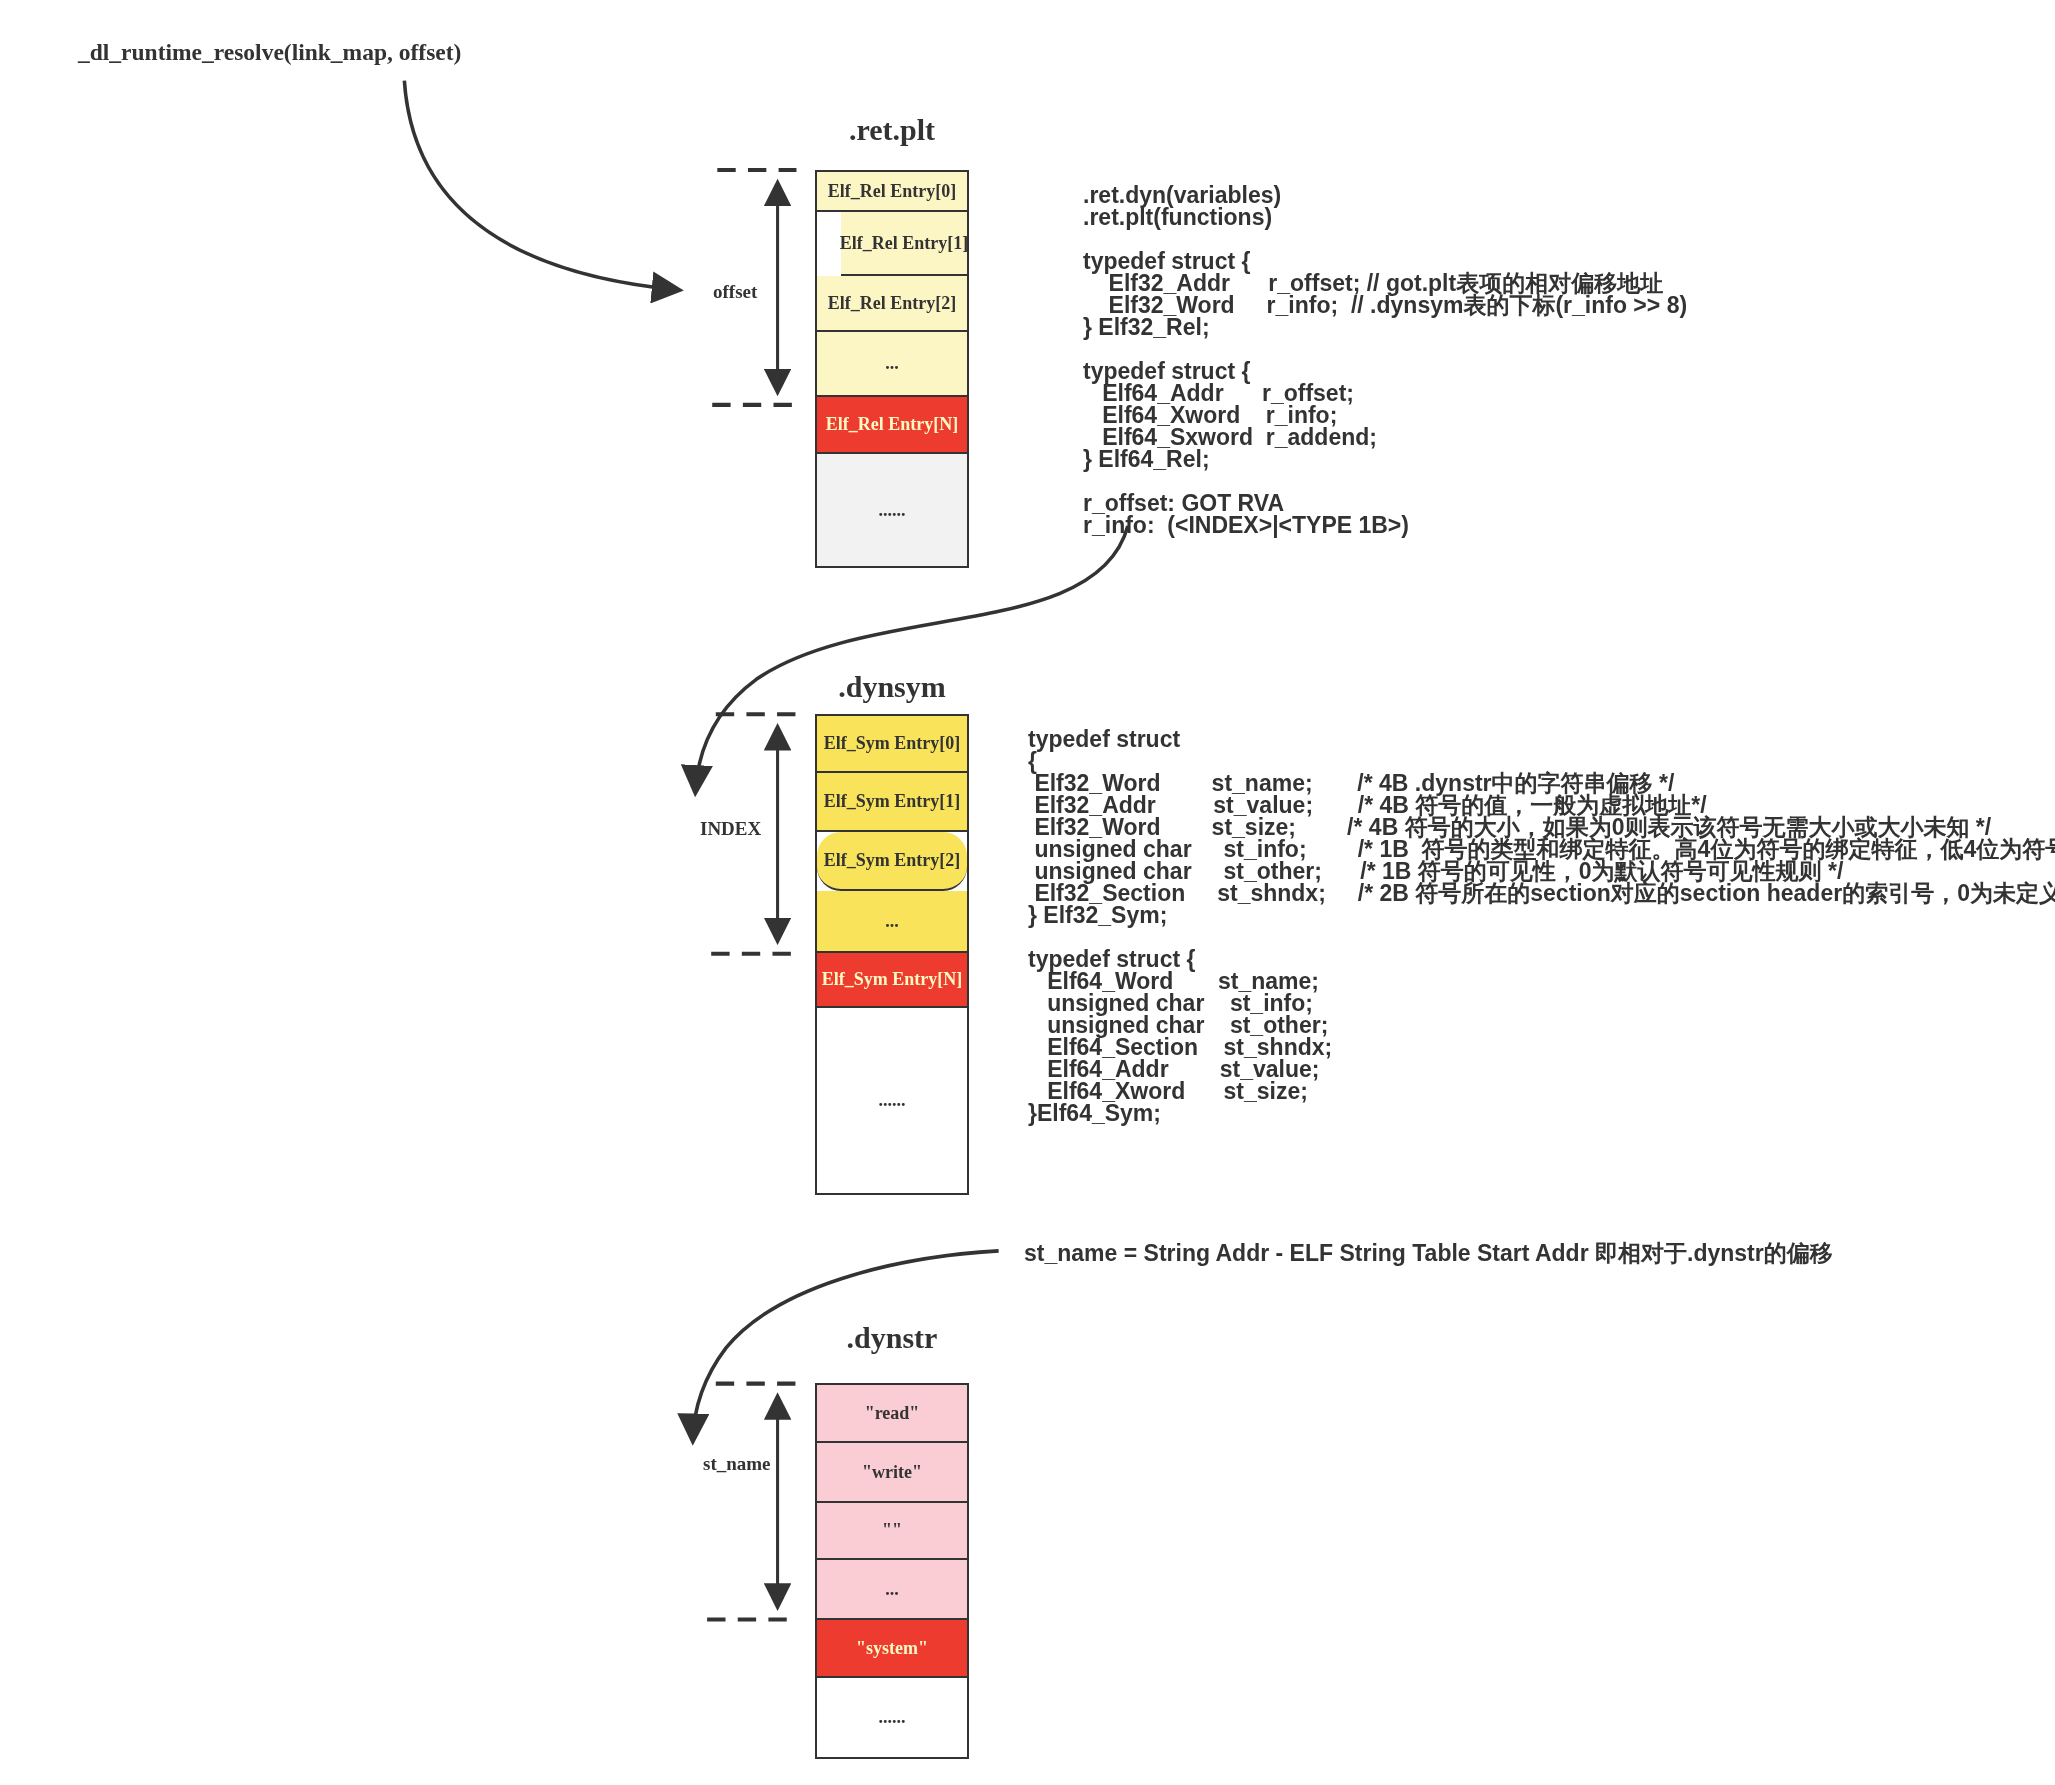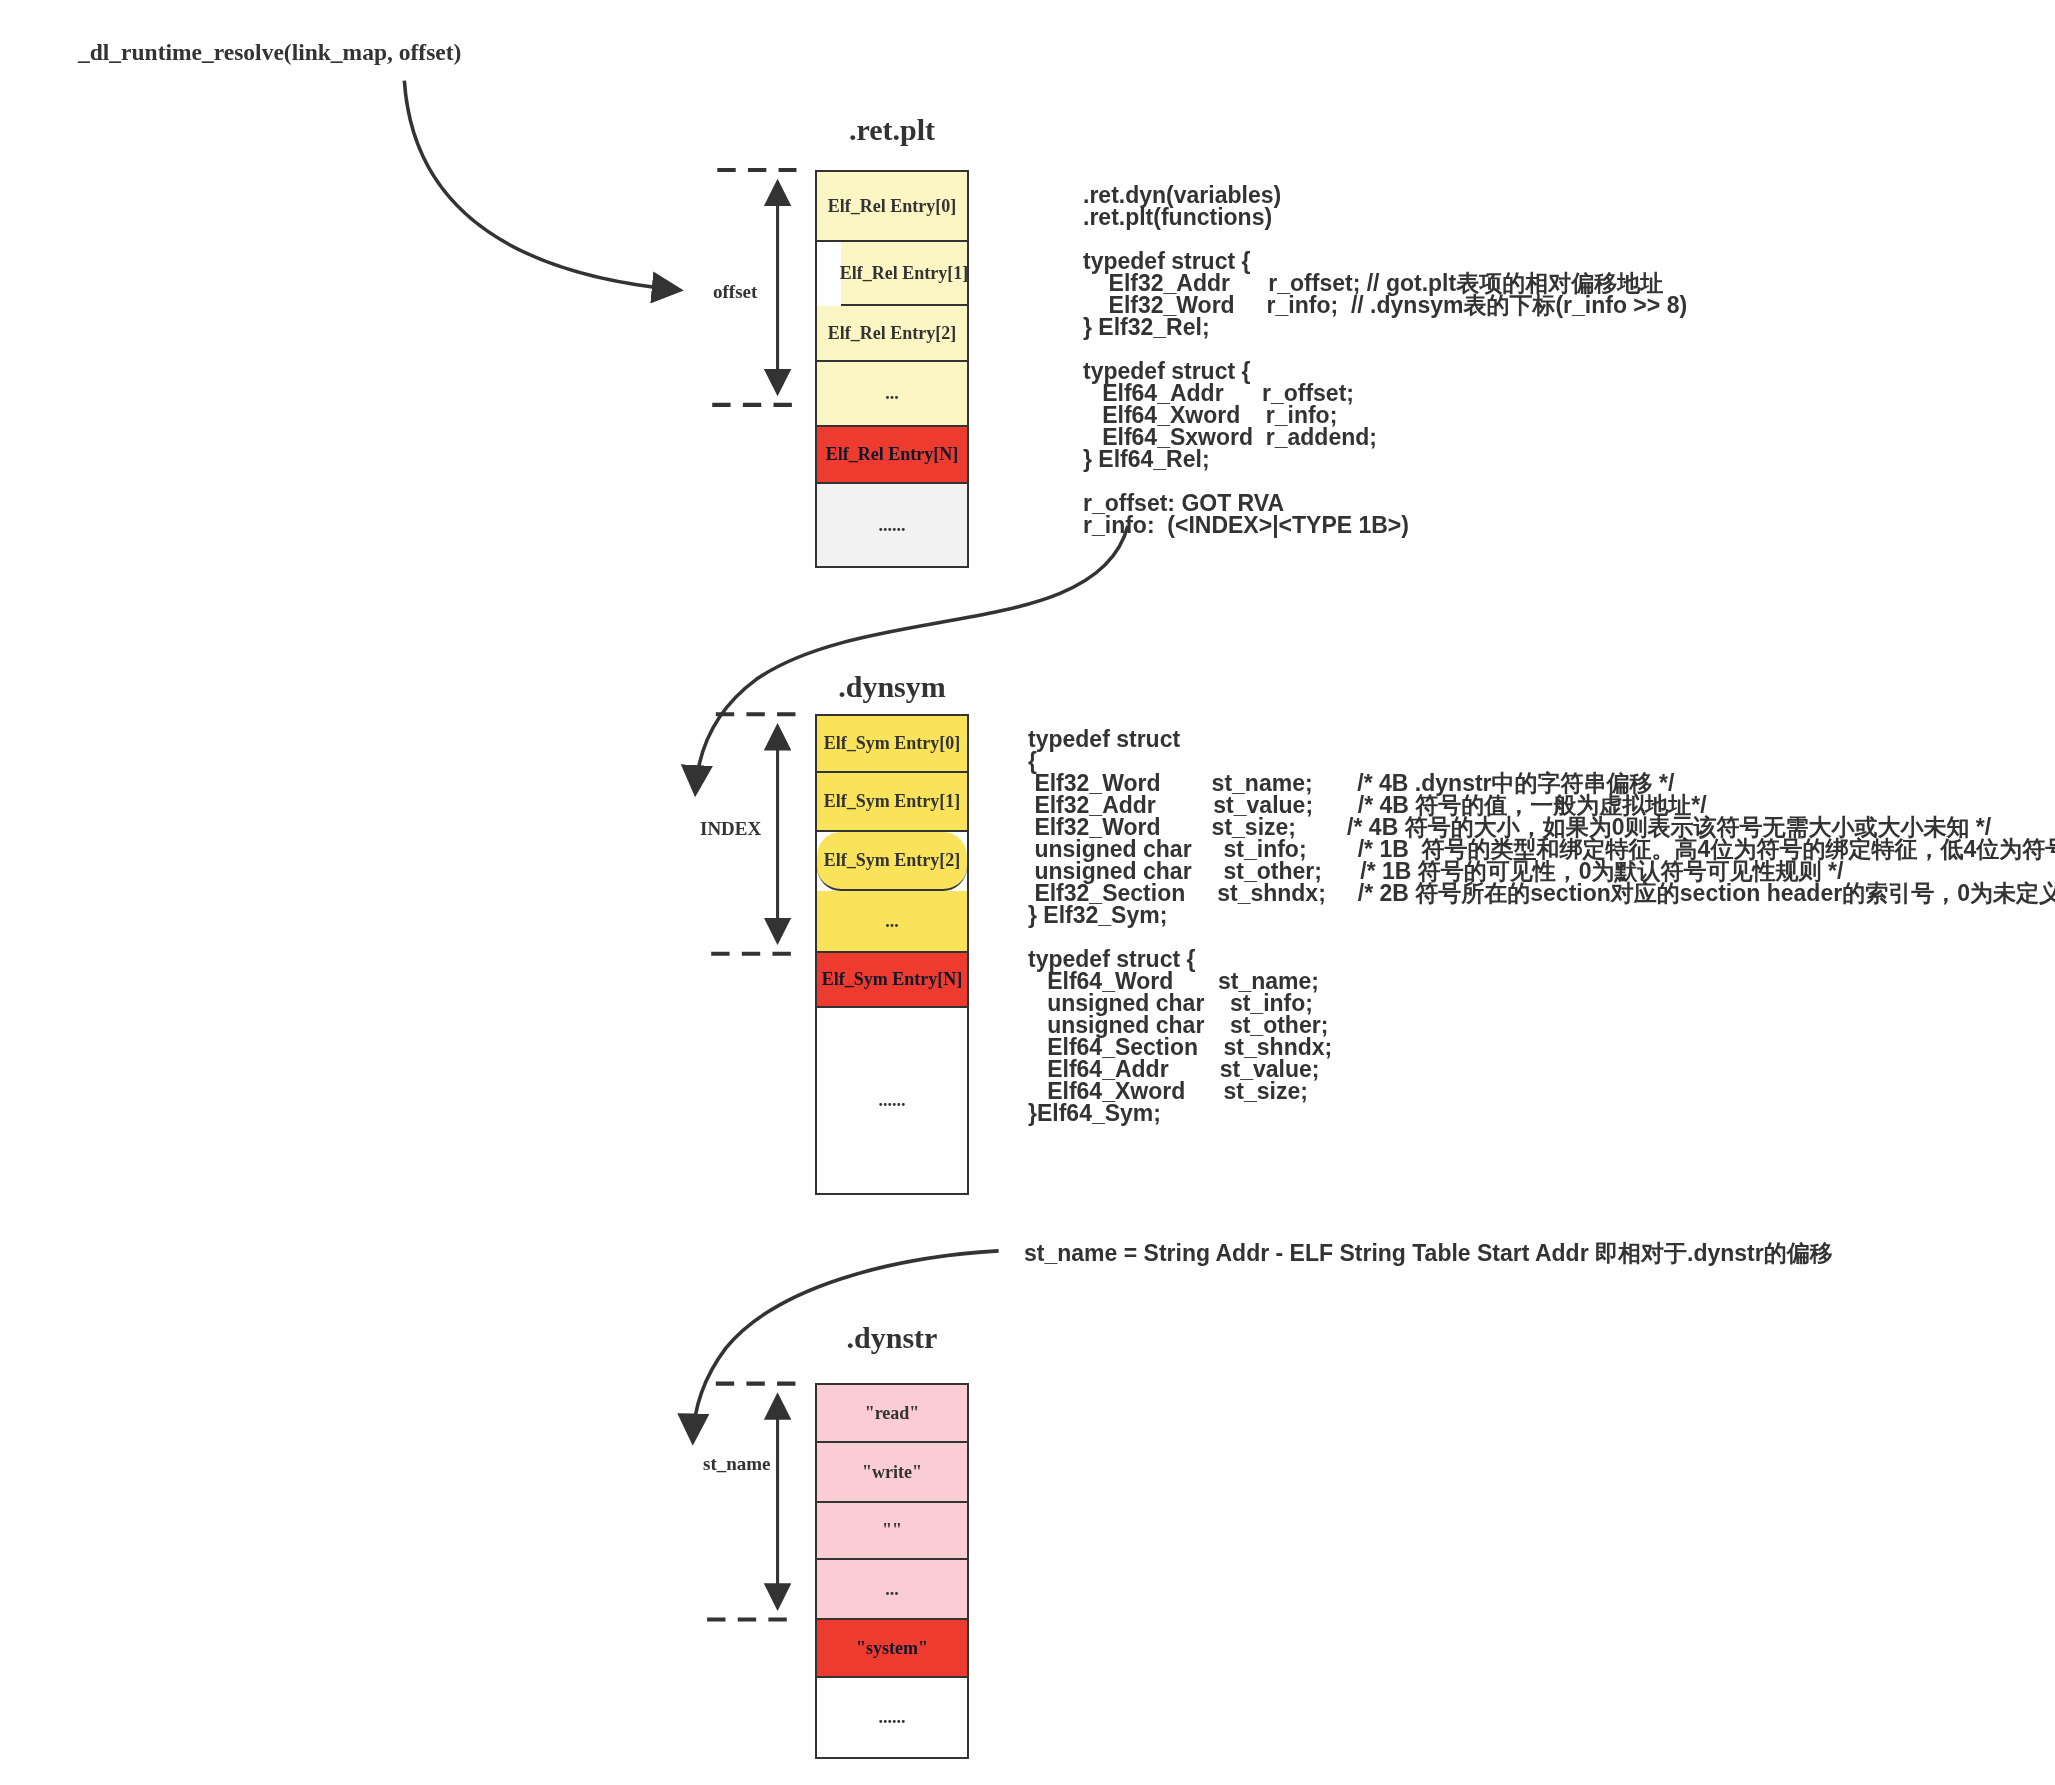--- a/index.html
+++ b/index.html
@@ -8,38 +8,38 @@
   .abs{position:absolute;}
   #main-title{left:78px;top:39px;font-size:23.5px;font-weight:bold;white-space:pre;}
   .sec-title{width:154px;text-align:center;font-size:30px;font-weight:bold;}
   .mem-box{width:154px;border:2.6px solid #333;box-sizing:border-box;display:flex;flex-direction:column;}
   .cell{display:flex;align-items:center;justify-content:center;border-bottom:2.6px solid #333;
         box-sizing:border-box;font-weight:bold;font-size:18px;color:#333;white-space:pre;}
   .cell:last-child{border-bottom:none;}
   .cell.y-pale{background:#FCF6C5;}
   .cell.y-bright{background:#F8E35B;}
   .cell.pink{background:#F9CDD3;}
-  .cell.red{background:#EE3B2F;color:#0f172a;font-family:Liberation Serif, serif;}
+  .cell.red{background:#EE3B2F;color:#fef9c3;font-family:Liberation Serif, serif;}
   .cell.gray{background:#F2F2F2;}
   .cell.white{background:#ffffff;}
   .side-label{font-size:19px;font-weight:bold;white-space:pre;}
   pre.code{margin:8px;font-family:Liberation Sans, sans-serif;font-weight:bold;
            font-size:23px;line-height:22px;color:#333;white-space:pre;}
   svg#overlay{position:absolute;left:0;top:0;pointer-events:none;}
 </style>
 </head>
 <body>
 
 <div id="page">
 
   <div class="abs" id="main-title">_dl_runtime_resolve(link_map, offset)</div>
 
   <div class="abs sec-title" style="left:815px;top:113px;">.ret.plt</div>
   <div class="abs mem-box" style="left:815px;top:170px;height:398px;">
-    <div class="cell y-pale" style="height:70px;">Elf_Rel Entry[0]</div>
+    <div class="cell y-pale" style="height:40px;">Elf_Rel Entry[0]</div>
     <div class="cell y-pale" style="height:64px;margin-left:24px;">Elf_Rel Entry[1]</div>
     <div class="cell y-pale" style="height:56px;">Elf_Rel Entry[2]</div>
     <div class="cell y-pale" style="height:65px;">...</div>
     <div class="cell red" style="height:57px;">Elf_Rel Entry[N]</div>
     <div class="cell gray" style="flex:1;">......</div>
   </div>
   <div class="abs side-label" style="left:713px;top:281px;">offset</div>
 
   <div class="abs sec-title" style="left:815px;top:670px;">.dynsym</div>
   <div class="abs mem-box" style="left:815px;top:714px;height:481px;justify-content:center;">

